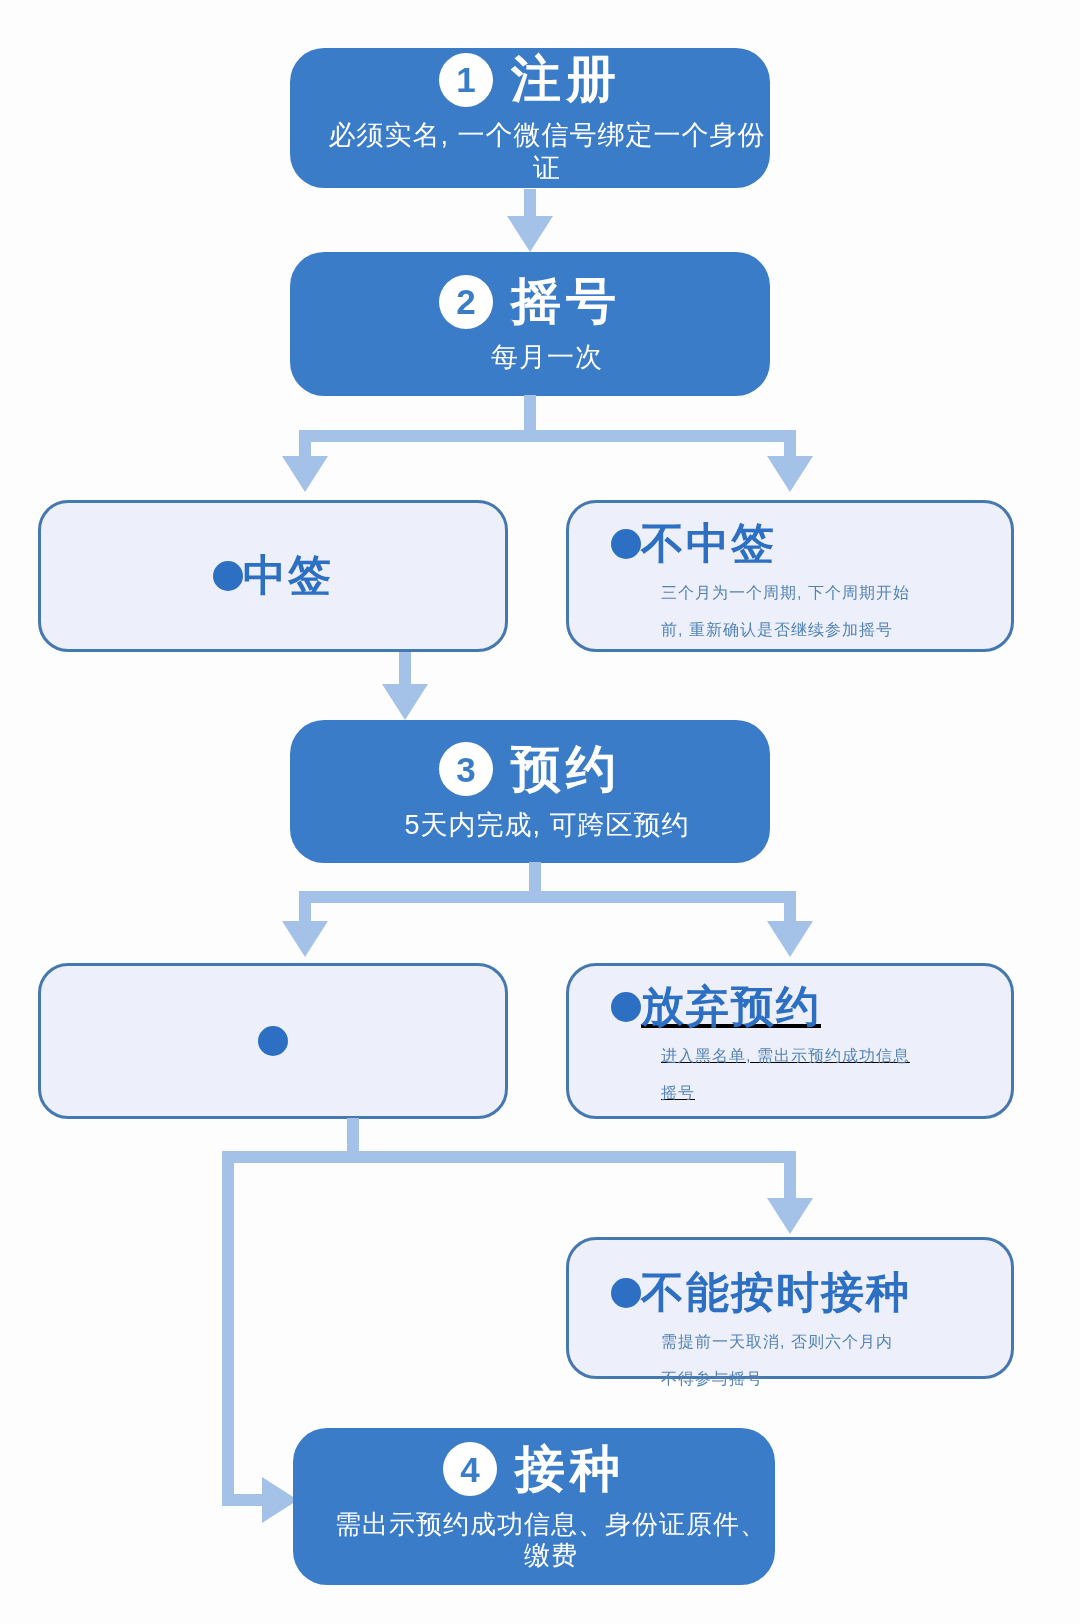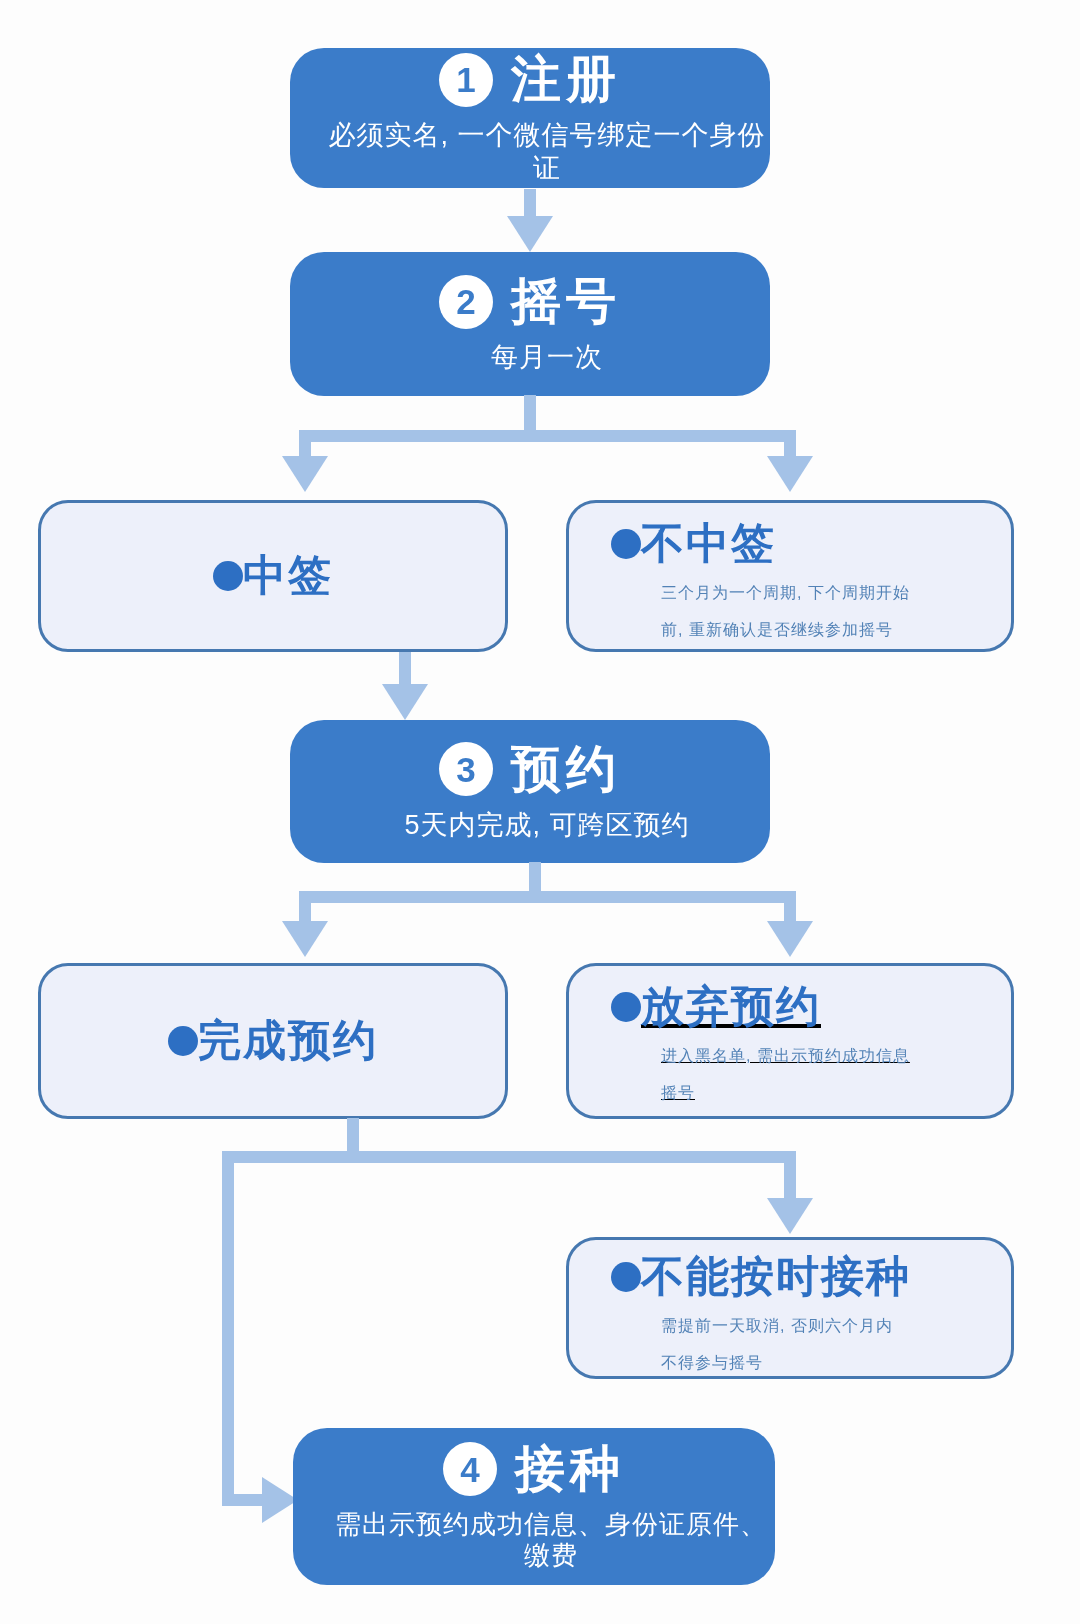--- a/index.html
+++ b/index.html
@@ -163,42 +163,41 @@
   <div class="vline" style="left:529px;top:862px;height:33px;"></div>
   <div class="hline" style="left:299px;top:891px;width:497px;"></div>
   <div class="vline" style="left:299px;top:891px;height:32px;"></div>
   <div class="head-down" style="left:282px;top:921px;"></div>
   <div class="vline" style="left:784px;top:891px;height:32px;"></div>
   <div class="head-down" style="left:767px;top:921px;"></div>
 
   <div class="outcome center" style="left:38px;top:963px;width:470px;height:156px;">
     <div class="outcome-title-row">
       <span class="bullet"></span>
-      <span class="outcome-title">完成预约</span>
     </div>
   </div>
 
   <div class="outcome detail" style="left:566px;top:963px;width:448px;height:156px;text-decoration:underline;">
     <div class="outcome-title-row">
       <span class="bullet"></span>
       <span class="outcome-title">放弃预约</span>
     </div>
     <div class="outcome-body">进入黑名单, 需出示预约成功信息
 摇号</div>
   </div>
 
   <div class="vline" style="left:347px;top:1118px;height:37px;"></div>
   <div class="hline" style="left:222px;top:1151px;width:574px;"></div>
   <div class="vline" style="left:784px;top:1151px;height:49px;"></div>
   <div class="head-down" style="left:767px;top:1198px;"></div>
   <div class="vline" style="left:222px;top:1151px;height:355px;"></div>
   <div class="hline" style="left:222px;top:1494px;width:40px;"></div>
   <div class="head-right" style="left:262px;top:1477px;"></div>
 
-  <div class="outcome detail" style="left:566px;top:1237px;width:448px;height:142px;padding-top:12px;">
+  <div class="outcome detail" style="left:566px;top:1237px;width:448px;height:142px;padding-top:28px;">
     <div class="outcome-title-row">
       <span class="bullet"></span>
       <span class="outcome-title">不能按时接种</span>
     </div>
     <div class="outcome-body">需提前一天取消, 否则六个月内
 不得参与摇号</div>
   </div>
 
   <div class="step" style="left:293px;top:1428px;width:482px;height:157px;">
     <div class="step-title-row">

